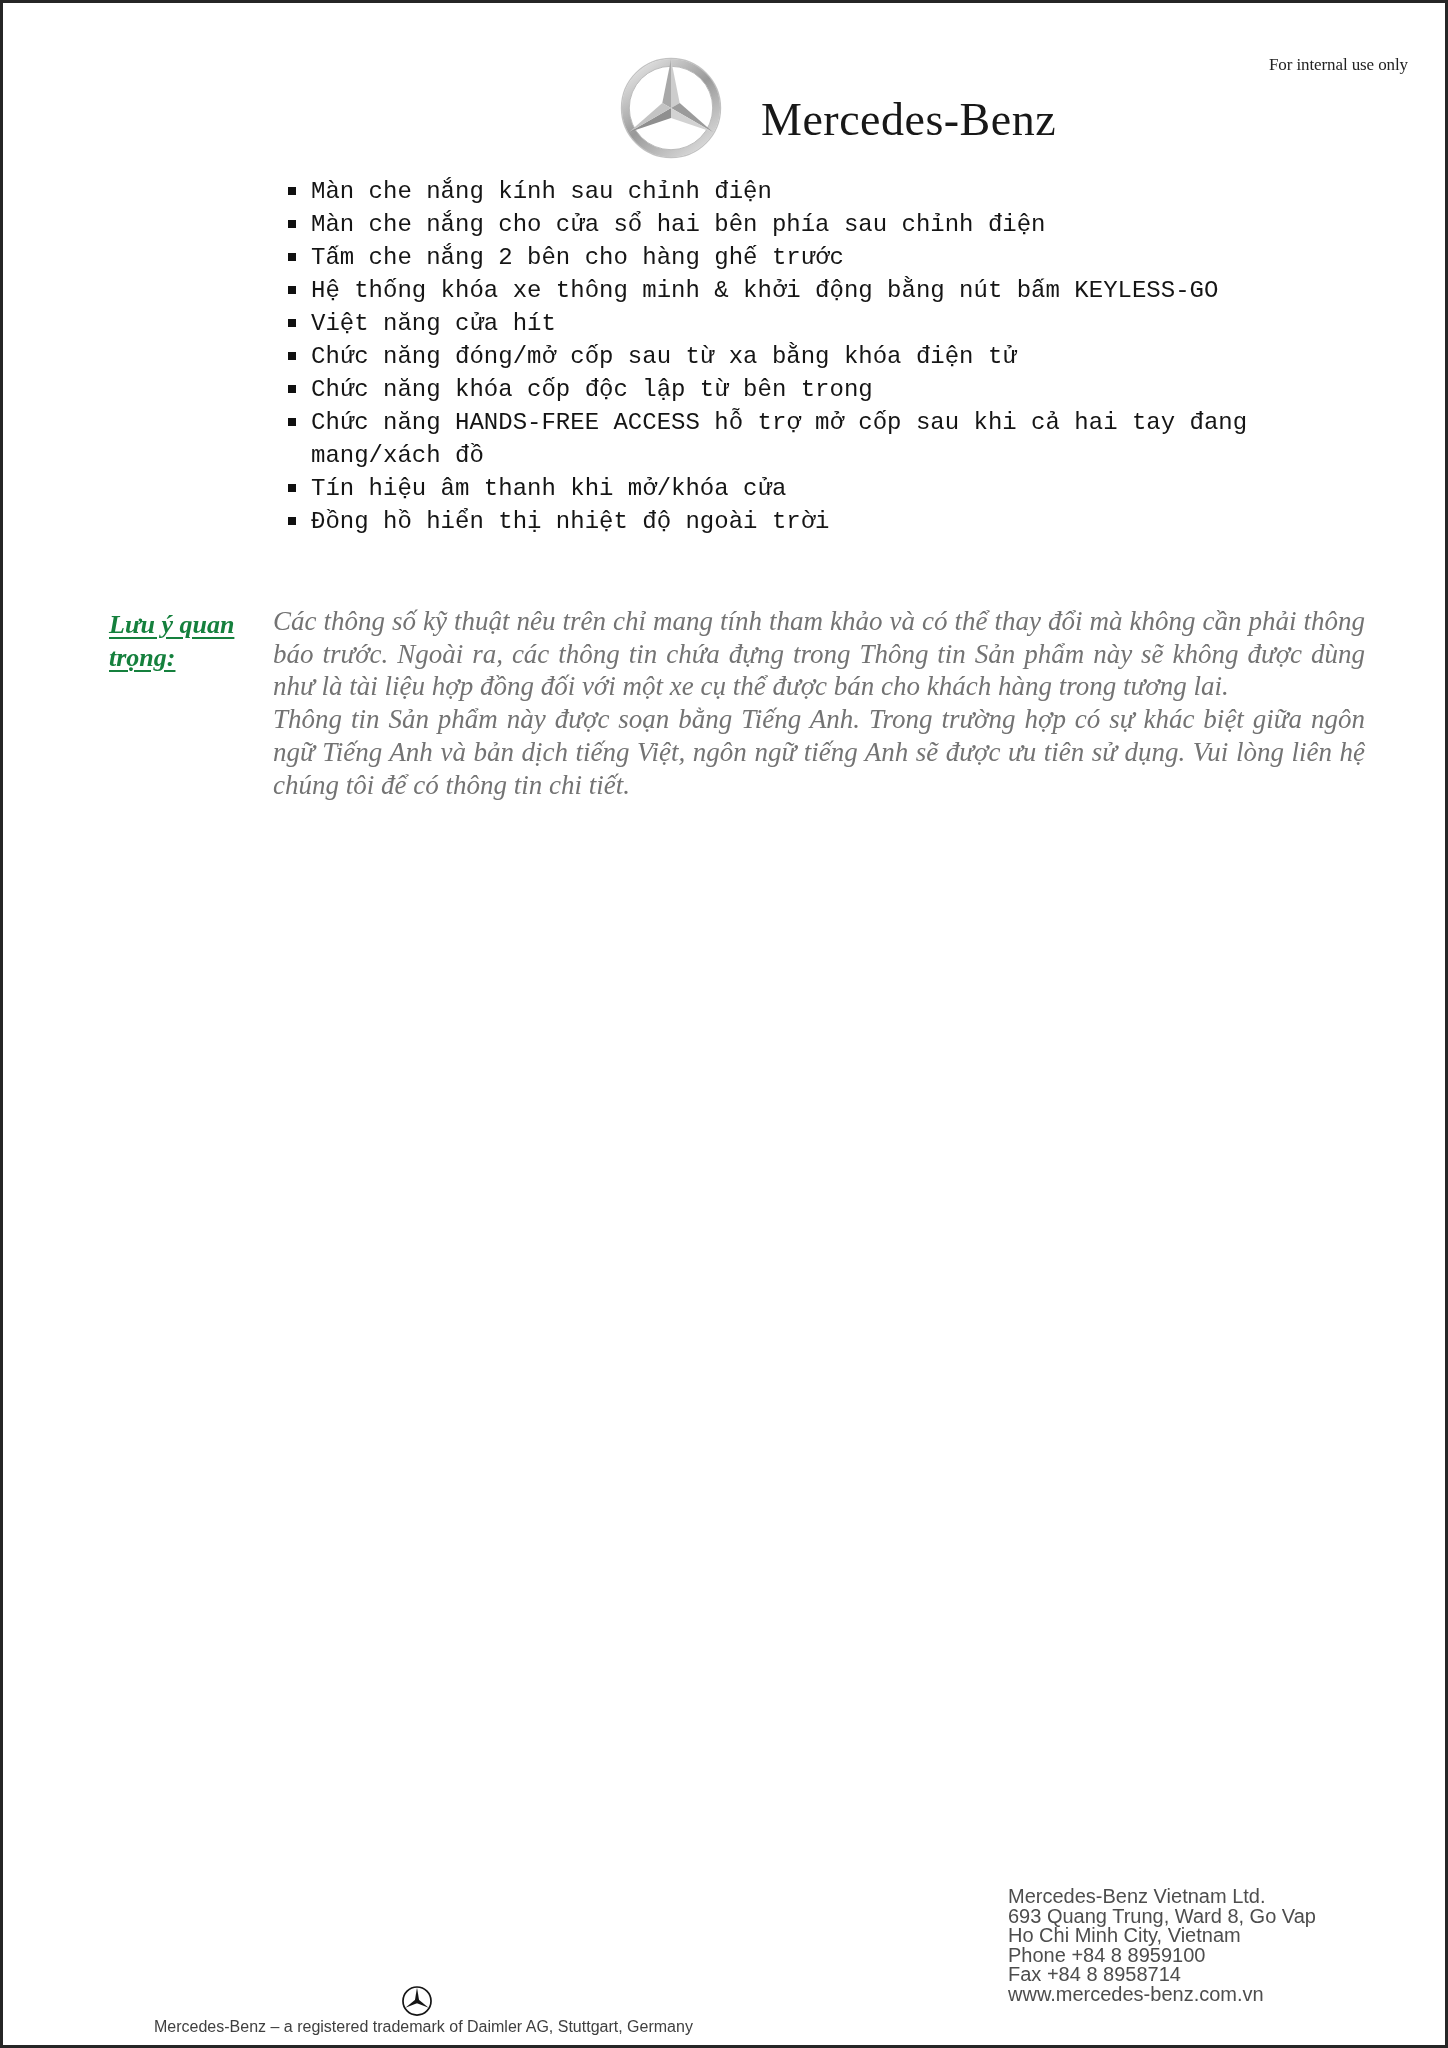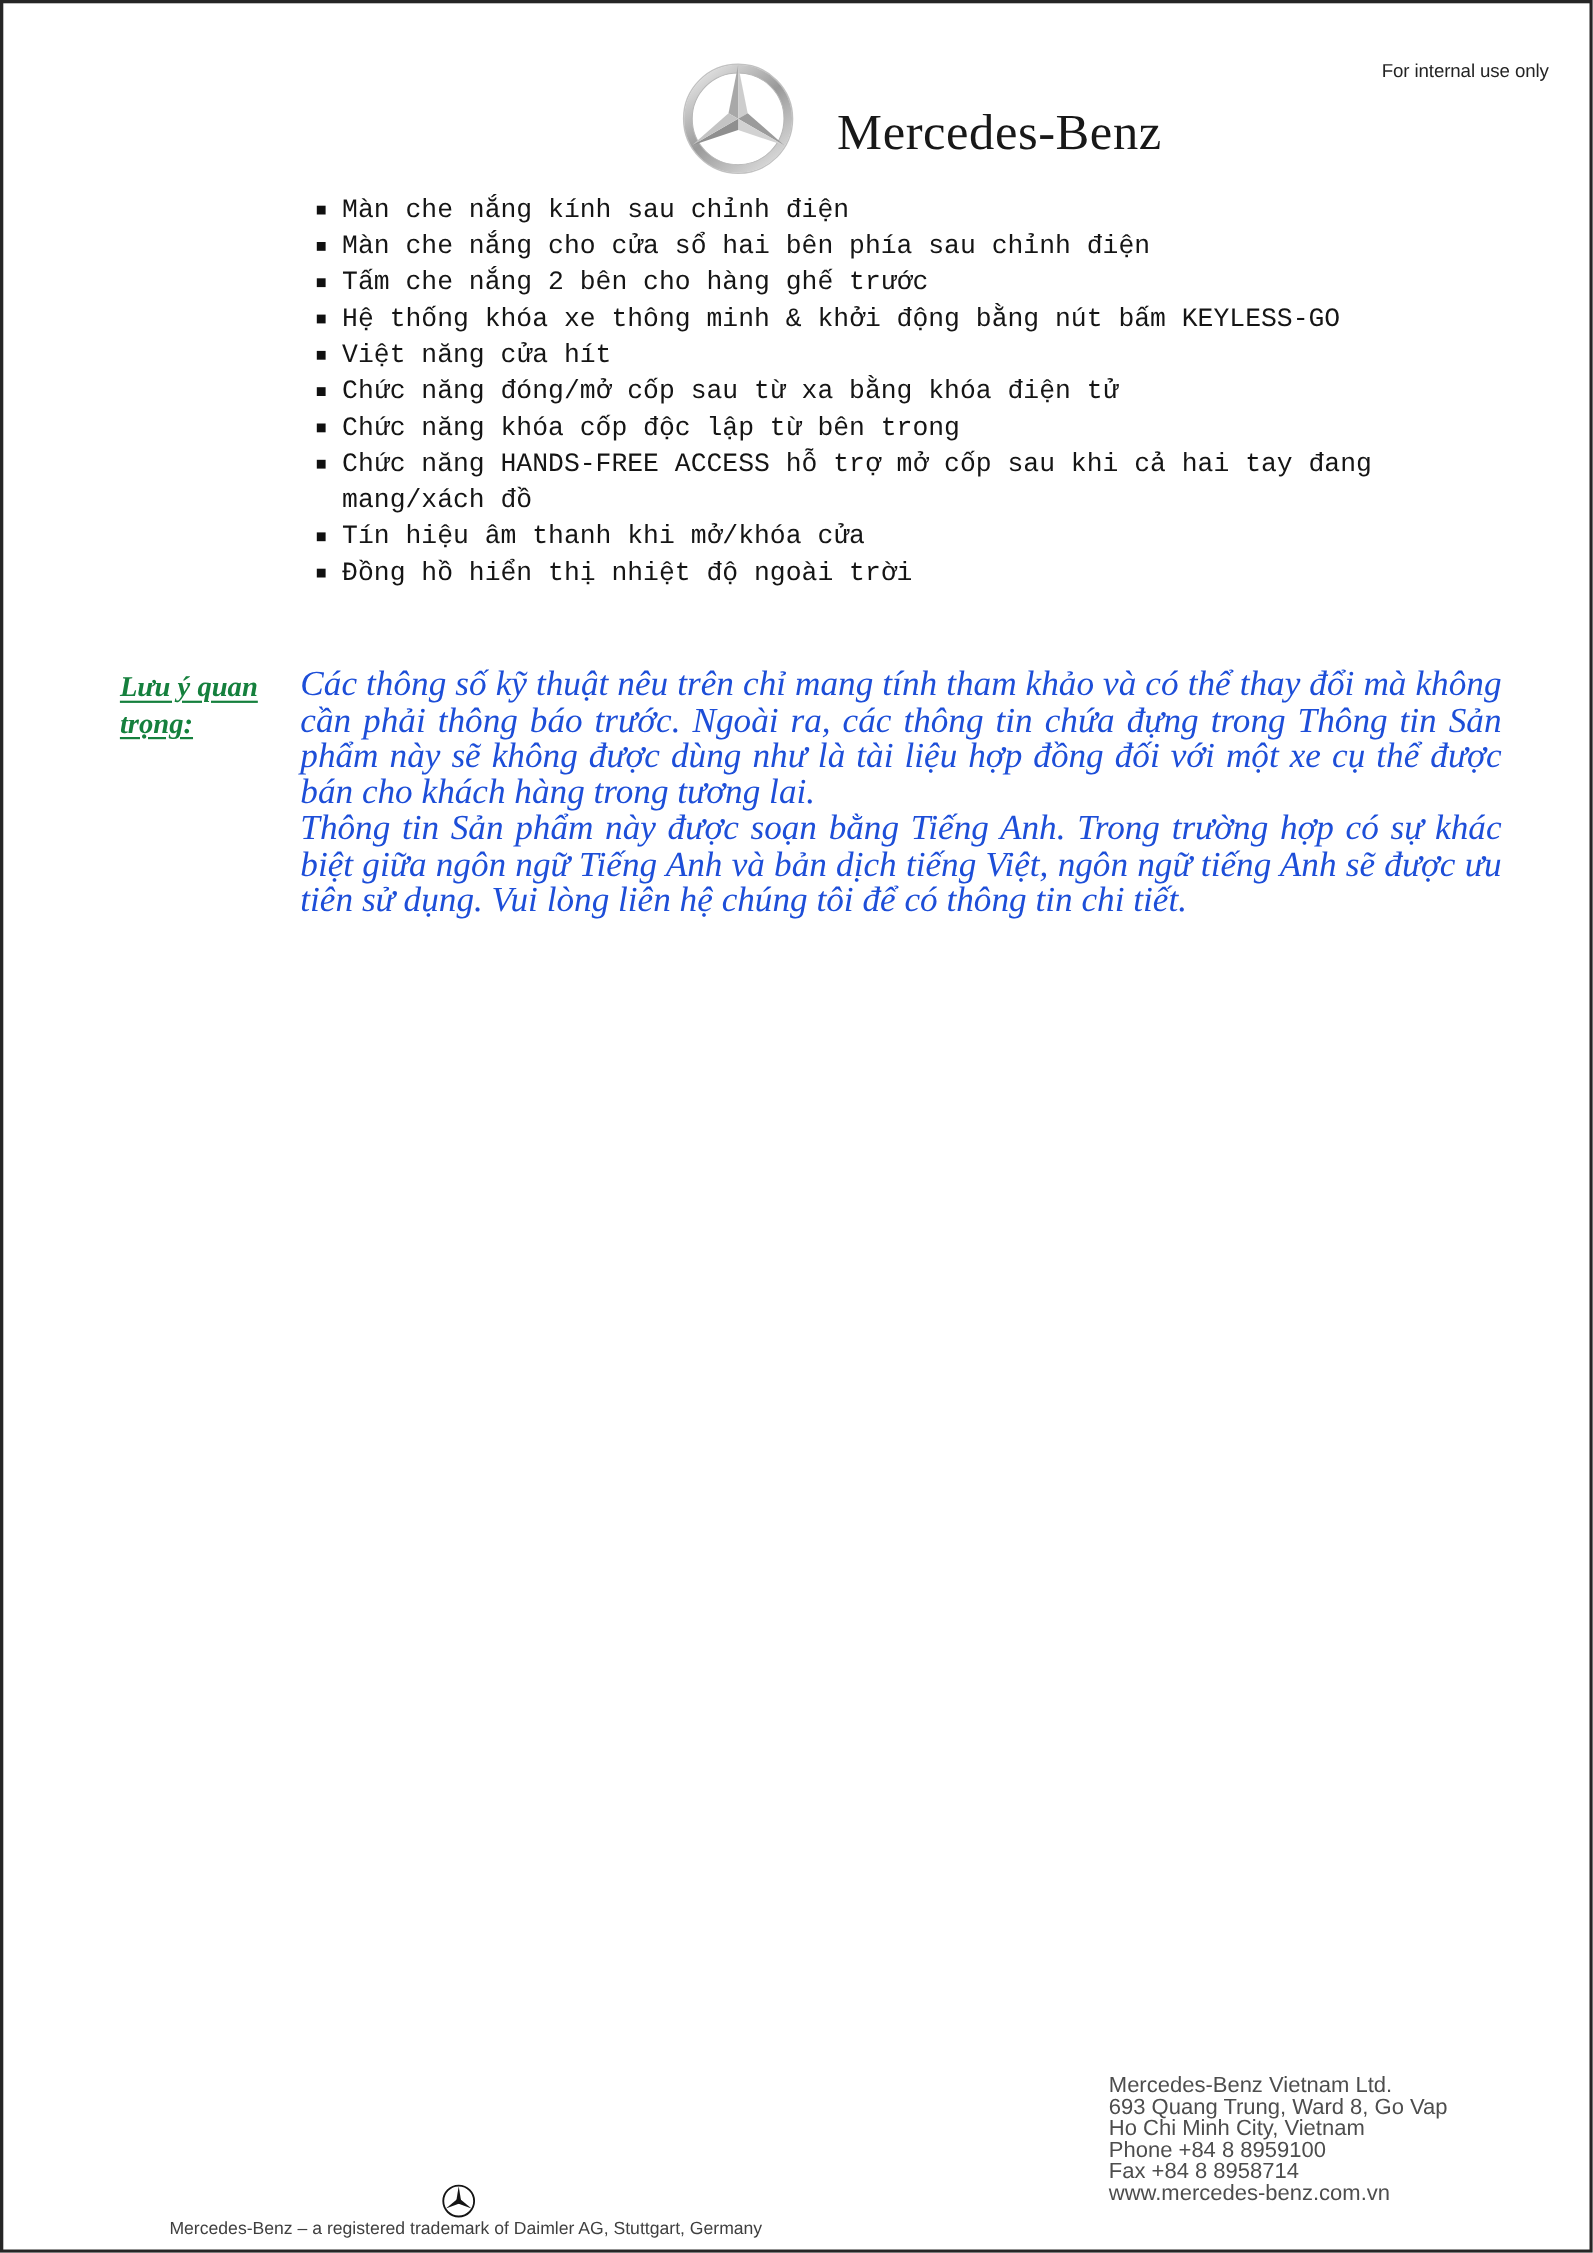--- a/index.html
+++ b/index.html
@@ -12,21 +12,21 @@
     overflow: hidden;
   }
   .page {
     position: absolute; inset: 0;
     border: 3px solid #262626;
     box-sizing: border-box;
   }
   
   .internal-note {
     position: absolute; top: 52px; right: 37px;
-    font-family: Liberation Sans, sans-serif;
+    font-family: Liberation Serif, serif;
     font-size: 17px; letter-spacing: -0.1px; color: #232323;
   }
   .brand-logo {
     position: absolute; left: 613px; top: 50px;
     width: 110px; height: 110px;
   }
   .brand-wordmark {
     position: absolute; left: 758px; top: 90px;
     font-family: "Liberation Serif", serif;
     font-size: 46px; letter-spacing: 0.5px; color: #181818;
@@ -55,21 +55,21 @@
     text-decoration: underline;
     text-decoration-thickness: 2px;
     text-underline-offset: 4px;
   }
   .note-paragraphs {
     position: absolute; left: 270px; top: 602px; width: 1092px;
   }
   .note-paragraphs p {
     margin: 0;
     font-style: italic;
-    font-size: 32px; line-height: 32.7px; color: #1d4ed8;
+    font-size: 27px; line-height: 32.7px; color: #737373;
     text-align: justify;
   }
   
   .address {
     position: absolute; left: 1005px; top: 1884px;
     font-family: "Liberation Sans", sans-serif;
     font-size: 20px; line-height: 19.5px; color: #4d4d4d;
   }
   .trademark-row {
     position: absolute; left: 139px; top: 1981px;

